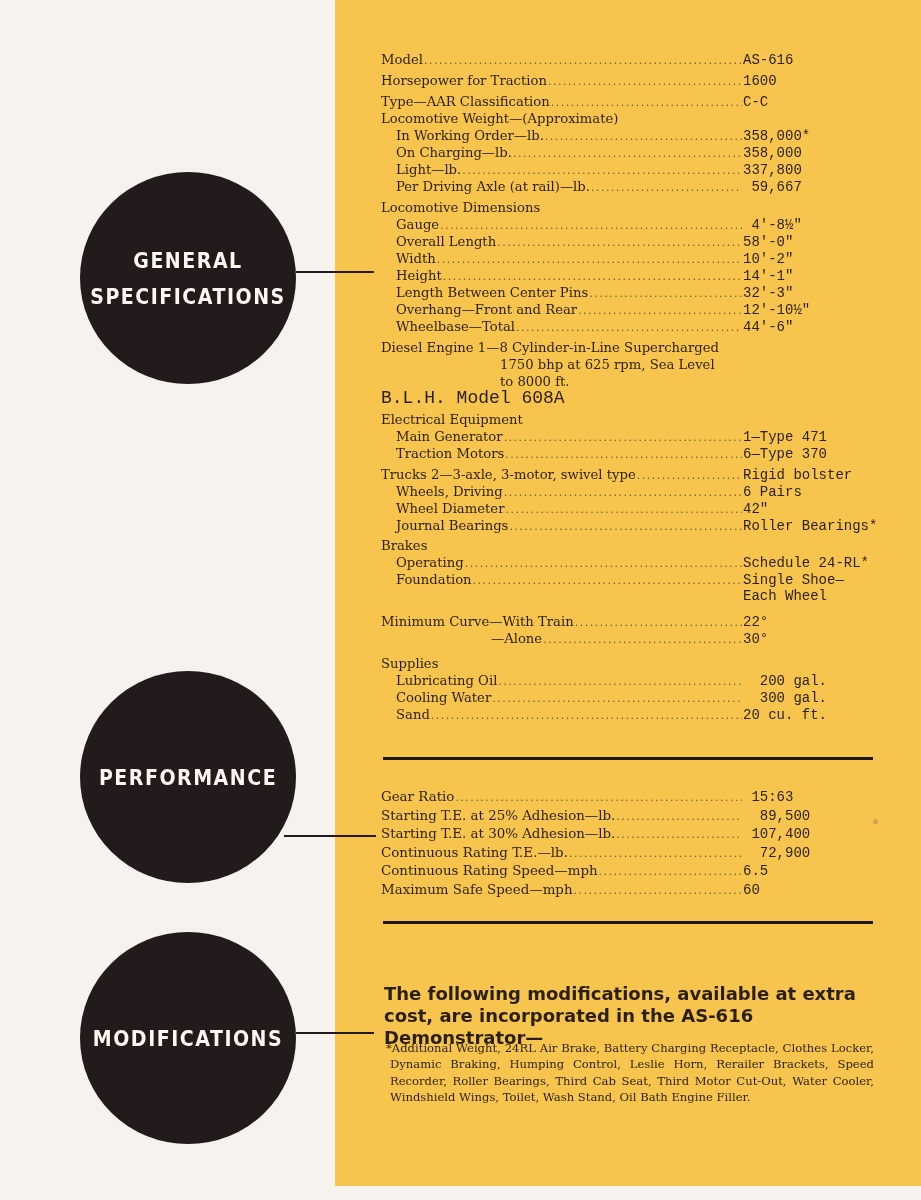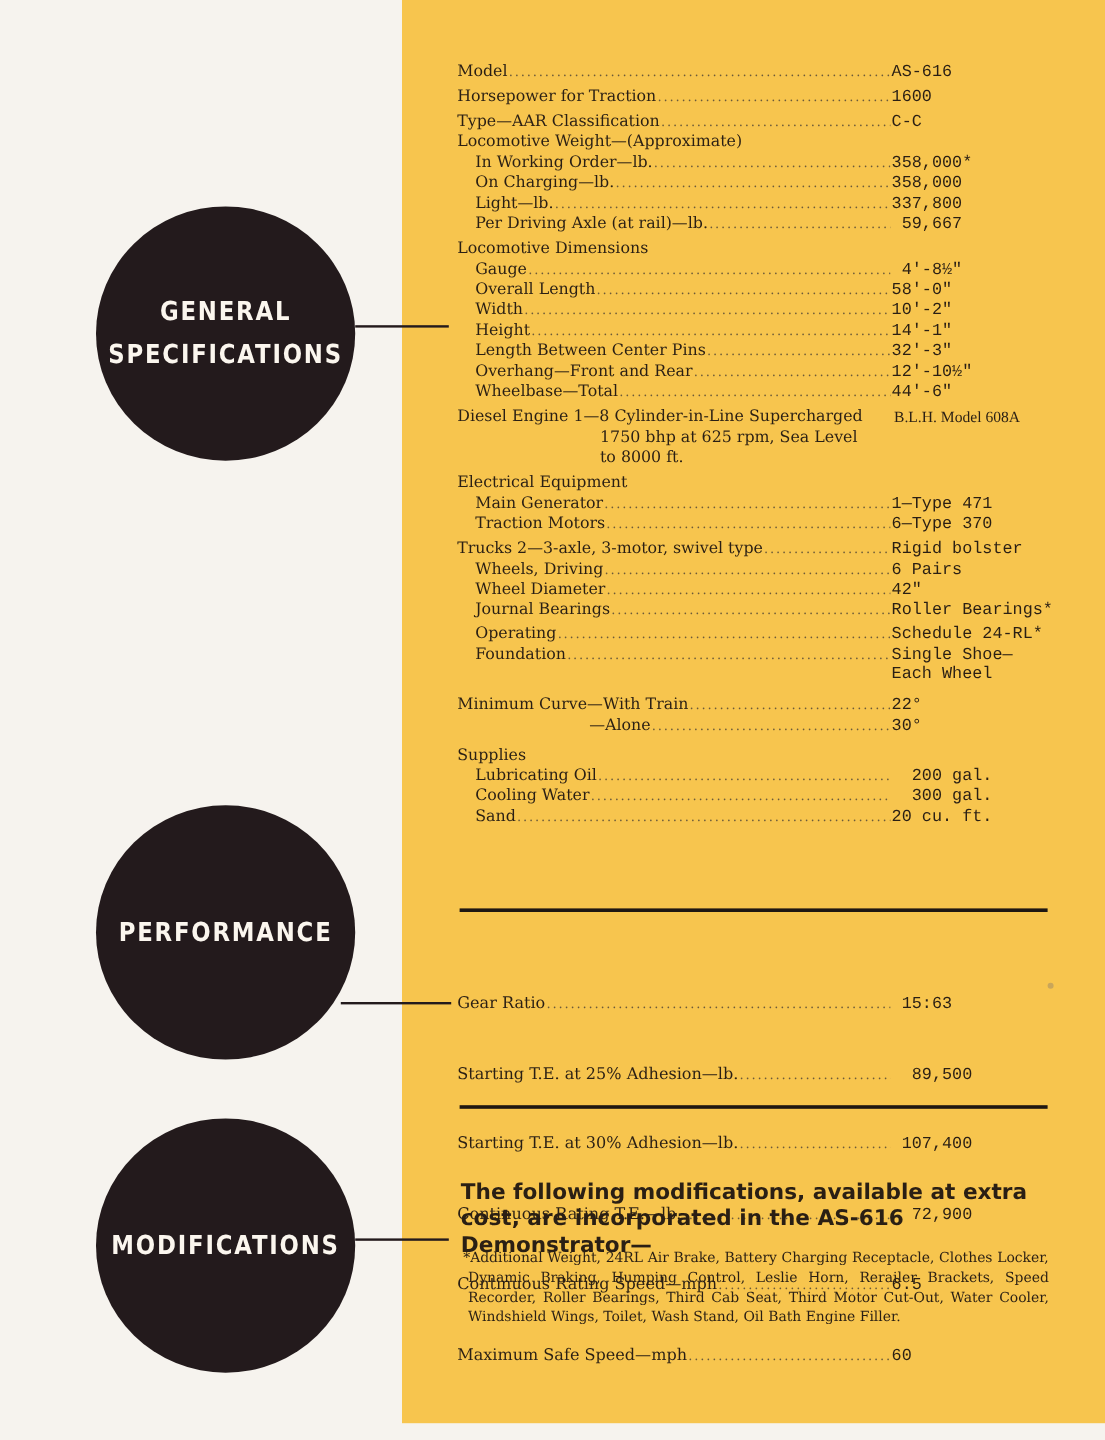--- a/index.html
+++ b/index.html
@@ -45,25 +45,25 @@
   }
   .row .val {
     flex: 0 0 auto; width: 118px;
     font-family: Liberation Mono, monospace; font-size: 14px;
   }
   .ind1 { padding-left: 15px; }
   .ind2 { padding-left: 98px; }
   .hdr { height: 17px; white-space: nowrap; }
   .gap { height: 4px; }
   .gap2 { height: 3px; }
-  .engine { display: flex; white-space: nowrap; }
+  .engine { display: flex; white-space: nowrap; flex-direction: column; }
   .engine .lines { width: 364px; }
-  .engine .val { font-family: Liberation Serif, serif; font-size: 13px; }
+  .engine .val { font-family: Liberation Mono, monospace; font-size: 18px; }
   .perf { font-size: 13.4px; line-height: 18.5px; }
-  .perf .row { height: 18.5px; margin-top: 40px; }
+  .perf .row { height: 18.5px; }
   .mod-lead {
     position: absolute; left: 384px; top: 983px; width: 490px;
     font-family: "DejaVu Sans", "Liberation Sans", sans-serif; font-weight: bold;
     font-size: 18px; line-height: 22px; color: #2a1f14;
   }
   .mod-list {
     position: absolute; left: 384px; top: 1040px; width: 490px;
     font-size: 11.6px; line-height: 16.3px; text-align: justify;
     text-indent: -4px; padding-left: 6px; box-sizing: border-box;
   }
@@ -202,20 +202,21 @@
       <span class="lbl">Wheel Diameter</span>
       <span class="dots"></span>
       <span class="val">42″</span>
     </div>
   <div class="row ind1">
       <span class="lbl">Journal Bearings</span>
       <span class="dots"></span>
       <span class="val">Roller Bearings*</span>
     </div>
   <div class="gap2"></div>
+  <div class="hdr">Brakes</div>
   <div class="row ind1">
       <span class="lbl">Operating</span>
       <span class="dots"></span>
       <span class="val">Schedule 24-RL*</span>
     </div>
   <div class="row ind1">
       <span class="lbl">Foundation</span>
       <span class="dots"></span>
       <span class="val">Single Shoe—</span>
     </div>

